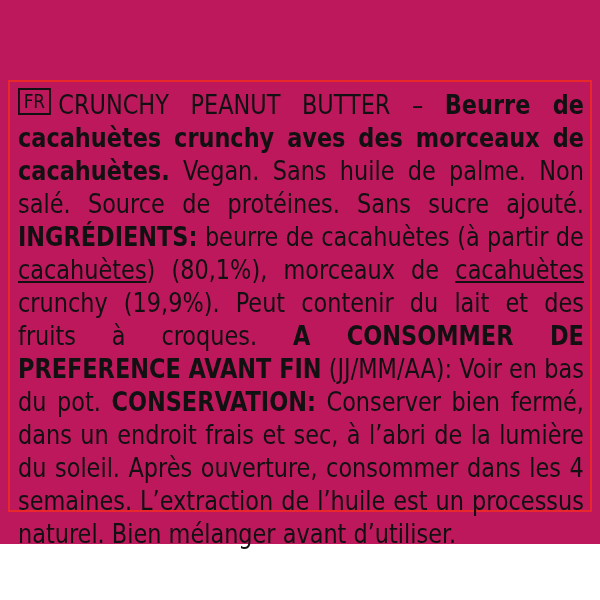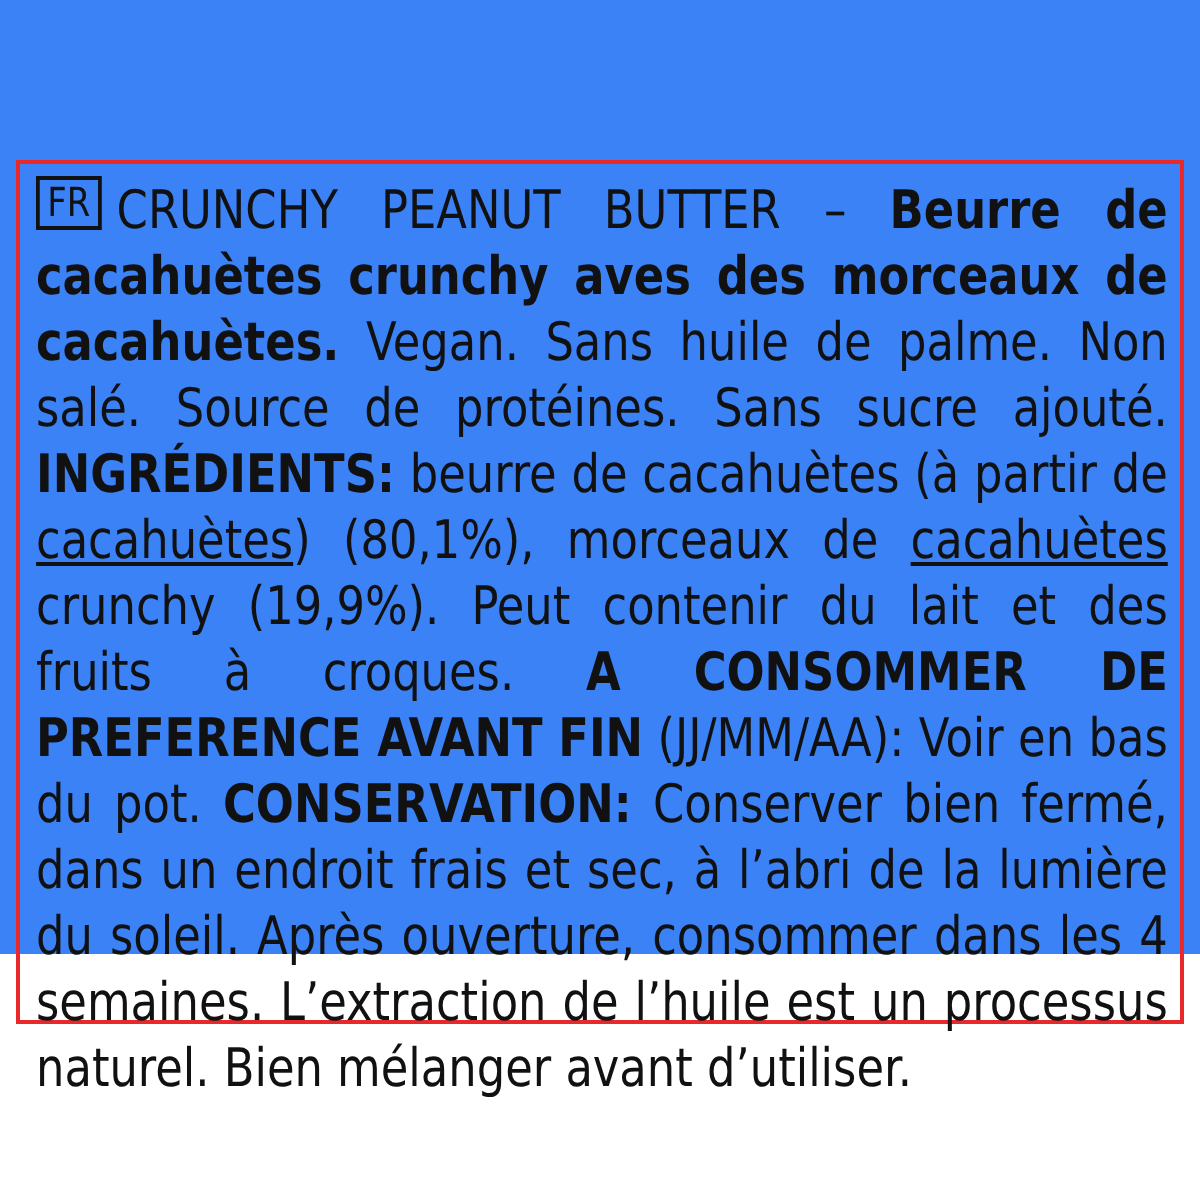--- a/index.html
+++ b/index.html
@@ -9,22 +9,22 @@
   body {
     width: 600px;
     height: 600px;
     background: #ffffff;
     font-family: "DejaVu Sans", sans-serif;
     overflow: hidden;
   }
   .page {
     position: relative;
     width: 600px;
-    height: 477px;
-    background: #3b82f6;
+    height: 544px;
+    background: #be185d;
     box-sizing: border-box;
   }
   
   .label-panel {
     position: absolute;
     left: 8px;
     top: 80px;
     width: 584px;
     height: 432px;
     border-left: 2px solid #e8282a;

